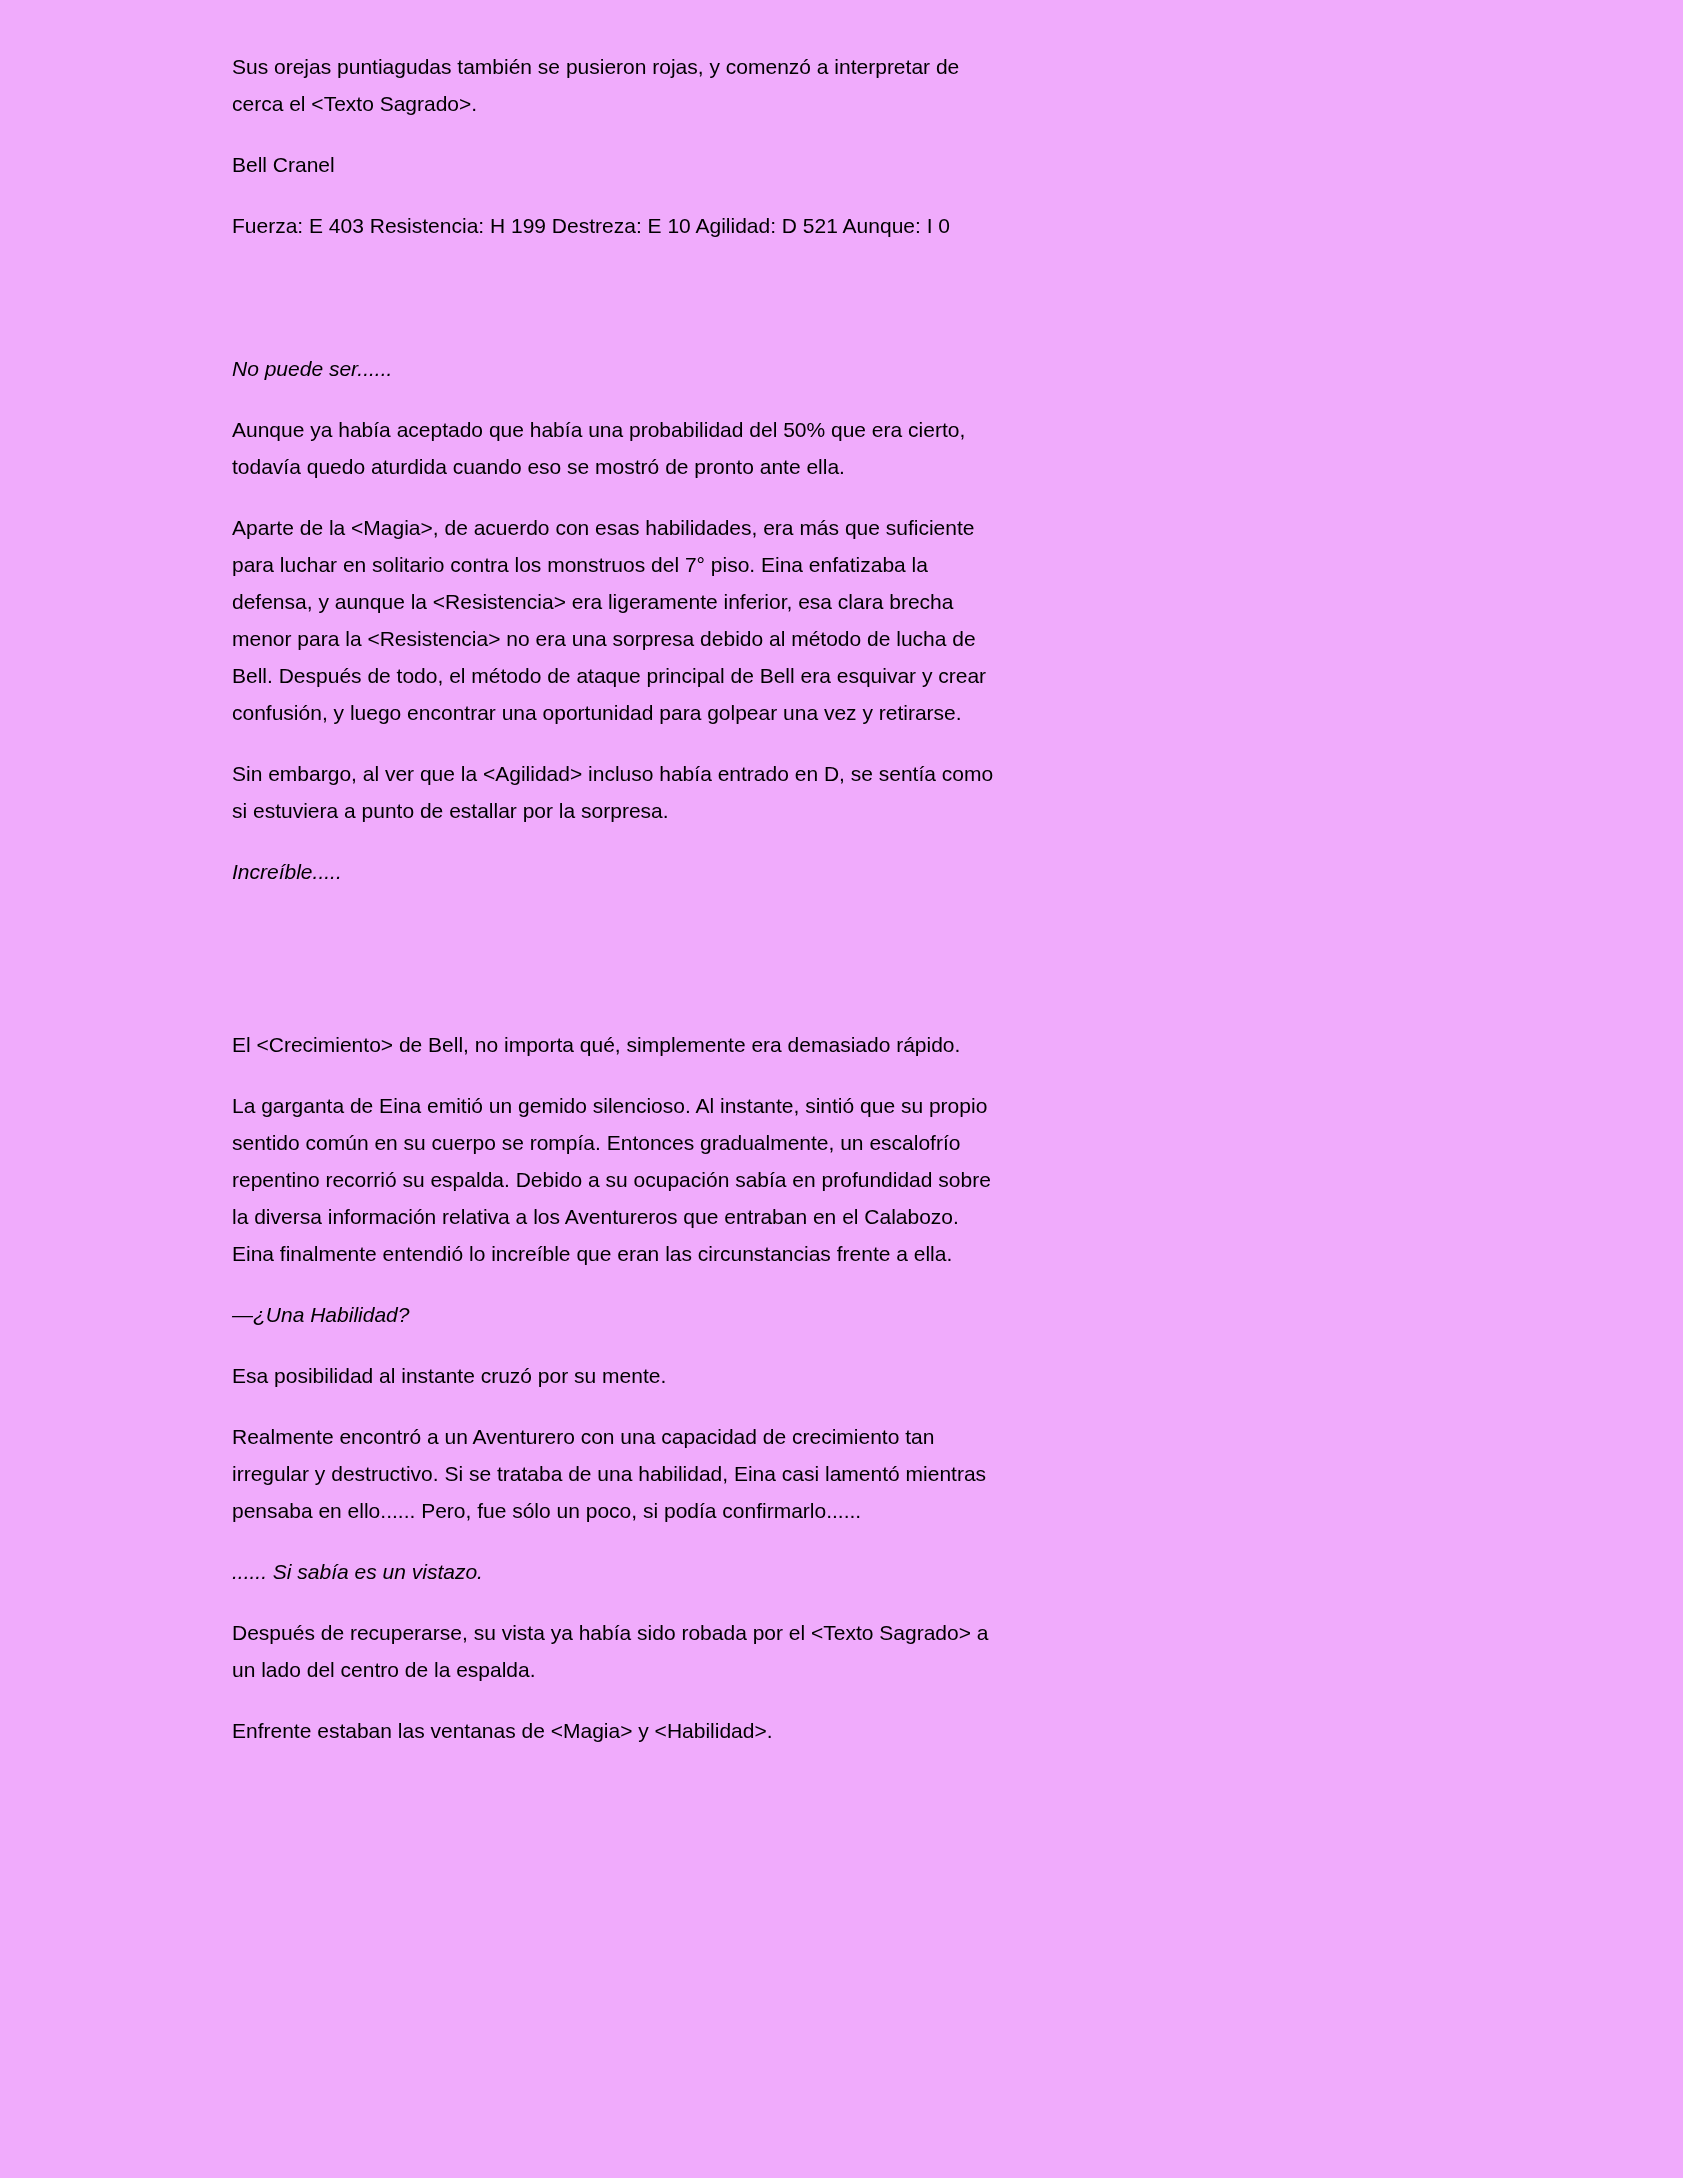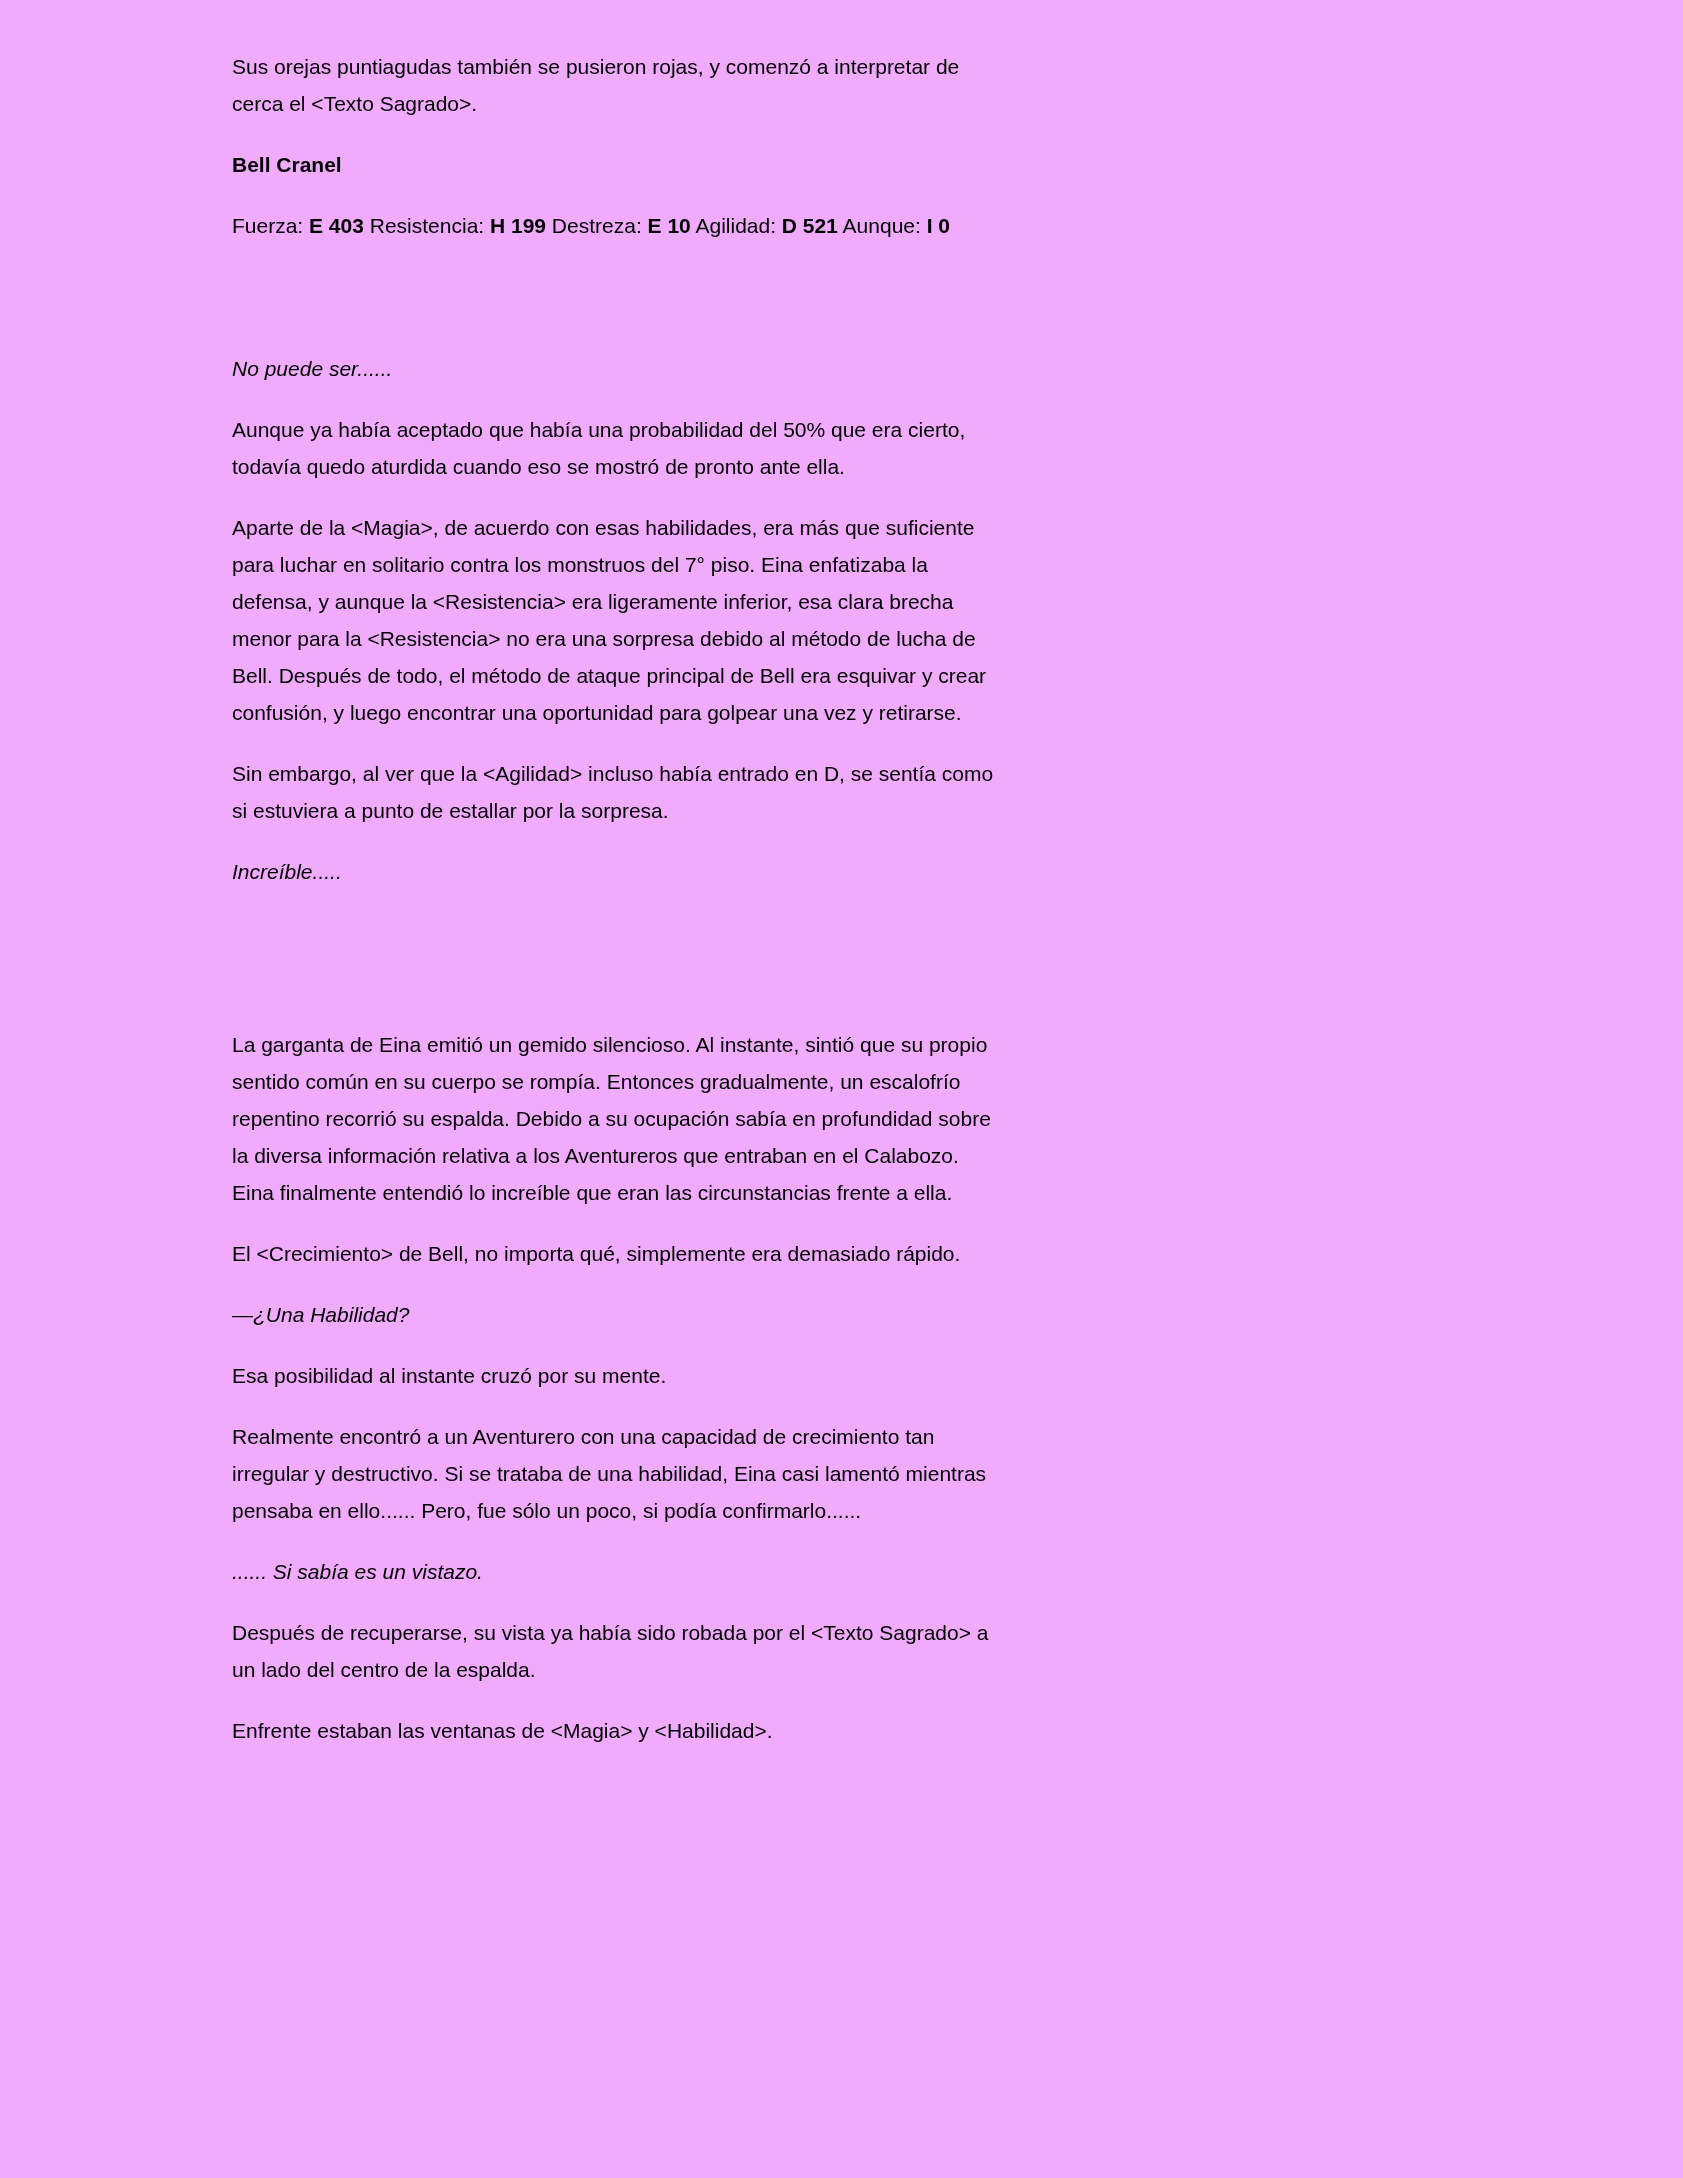--- a/index.html
+++ b/index.html
@@ -23,21 +23,21 @@
     font-family: "Liberation Sans", sans-serif;
     font-size: 21px;
     line-height: 37px;
   }
   .page p {
     margin: 0 0 24px 0;
     white-space: pre-line;
   }
   .indent { margin-left: 24px; }
   .italic { font-style: italic; }
-  .b { font-weight: bold; }
+  .b { font-weight: normal; }
   .spacer-a { height: 82px; }
   .spacer-b { height: 112px; }
 </style>
 </head>
 <body>
 
 <div class="page">
 
   <p>Sus orejas puntiagudas también se pusieron rojas, y comenzó a interpretar de
 cerca el &lt;Texto Sagrado&gt;.</p>
@@ -61,27 +61,27 @@
 Bell. Después de todo, el método de ataque principal de Bell era esquivar y crear
 confusión, y luego encontrar una oportunidad para golpear una vez y retirarse.</p>
 
   <p>Sin embargo, al ver que la &lt;Agilidad&gt; incluso había entrado en D, se sentía como
 si estuviera a punto de estallar por la sorpresa.</p>
 
   <p class="italic">Increíble.....</p>
 
   <div class="spacer-b"></div>
 
+  <p>El &lt;Crecimiento&gt; de Bell, no importa qué, simplemente era demasiado rápido.</p>
+
   <p>La garganta de Eina emitió un gemido silencioso. Al instante, sintió que su propio
 sentido común en su cuerpo se rompía. Entonces gradualmente, un escalofrío
 repentino recorrió su espalda. Debido a su ocupación sabía en profundidad sobre
 la diversa información relativa a los Aventureros que entraban en el Calabozo.
 Eina finalmente entendió lo increíble que eran las circunstancias frente a ella.</p>
-
-  <p>El &lt;Crecimiento&gt; de Bell, no importa qué, simplemente era demasiado rápido.</p>
 
   <p class="italic">—¿Una Habilidad?</p>
 
   <p>Esa posibilidad al instante cruzó por su mente.</p>
 
   <p>Realmente encontró a un Aventurero con una capacidad de crecimiento tan
 irregular y destructivo. Si se trataba de una habilidad, Eina casi lamentó mientras
 pensaba en ello...... Pero, fue sólo un poco, si podía confirmarlo......</p>
 
   <p class="italic">...... Si sabía es un vistazo.</p>

